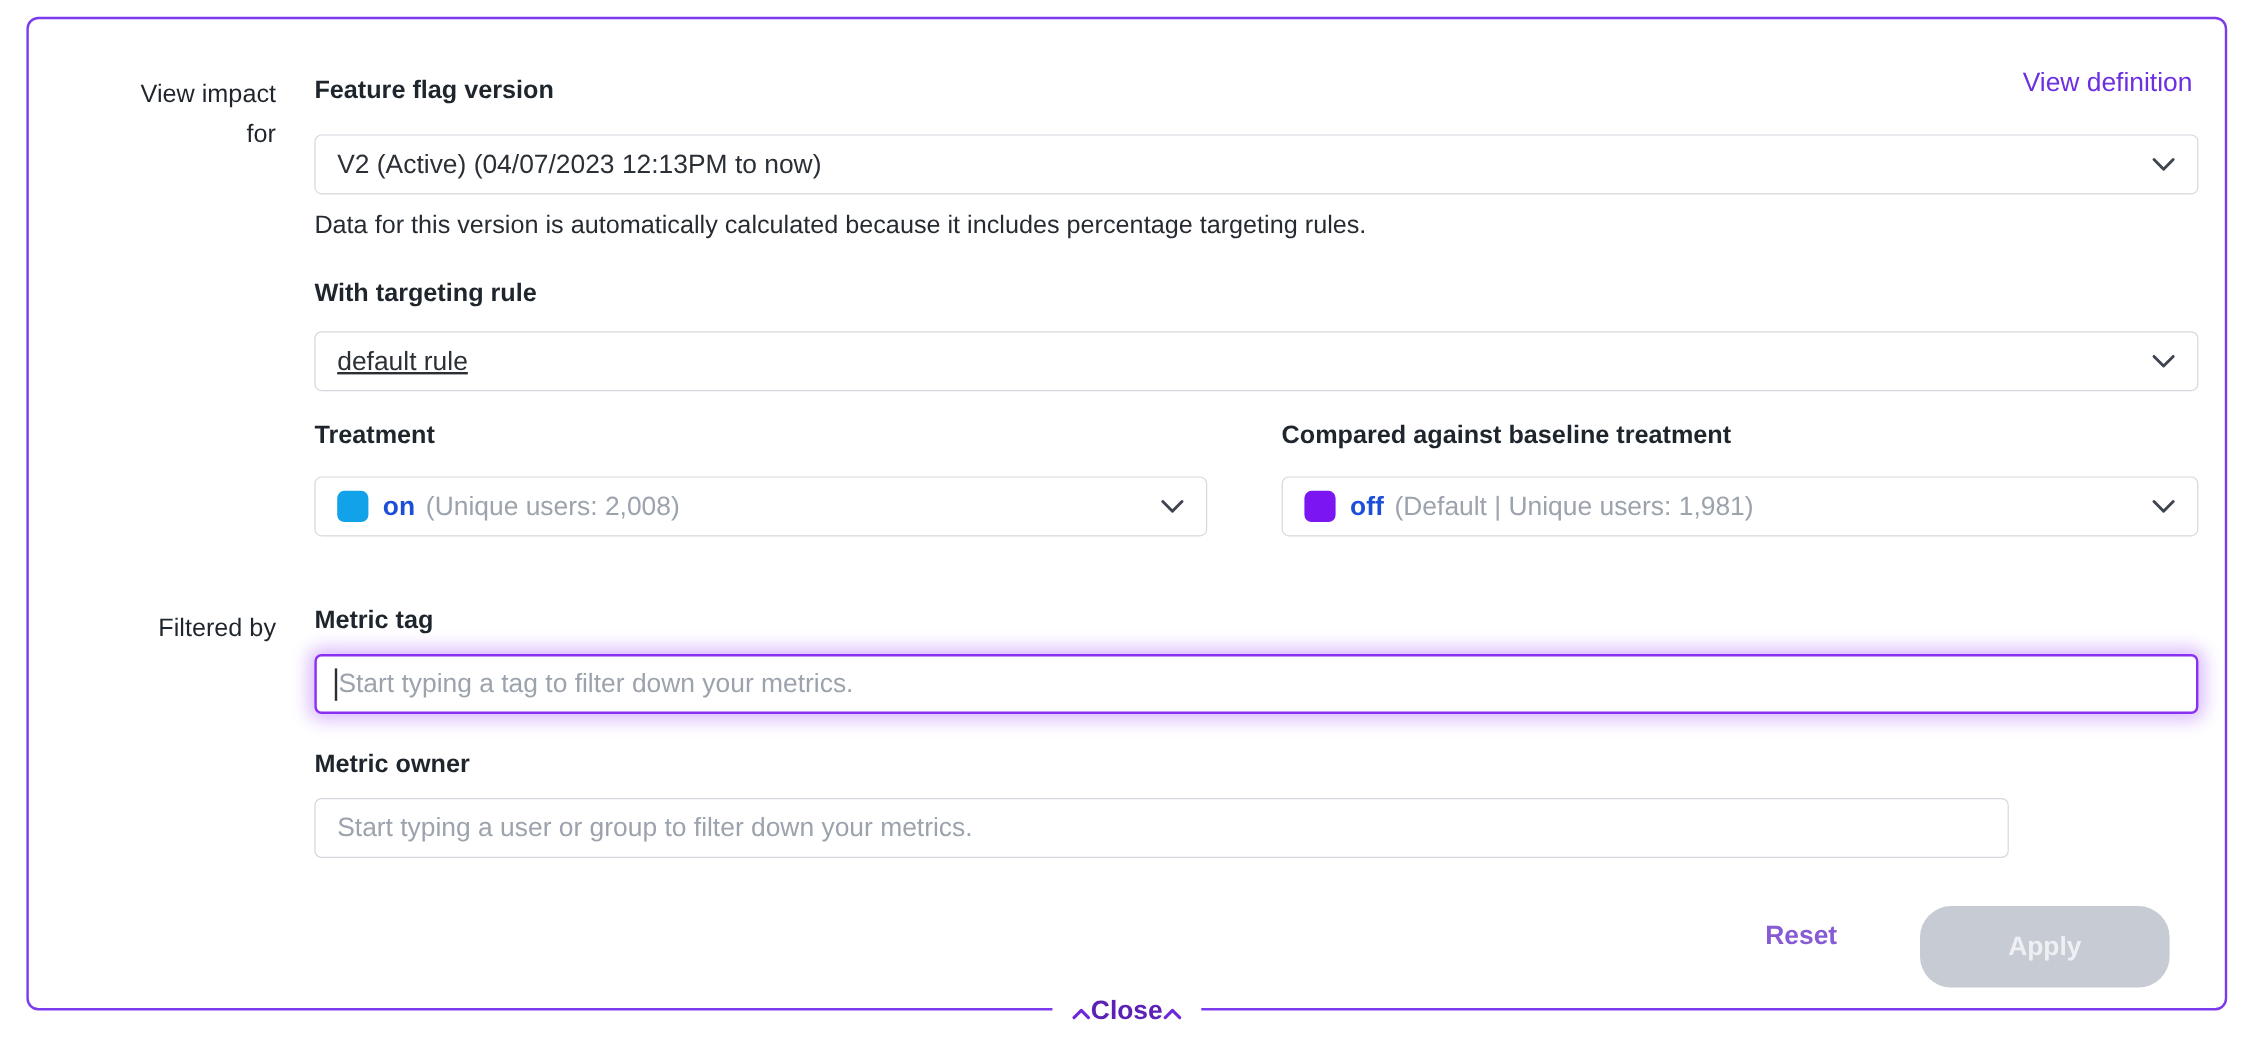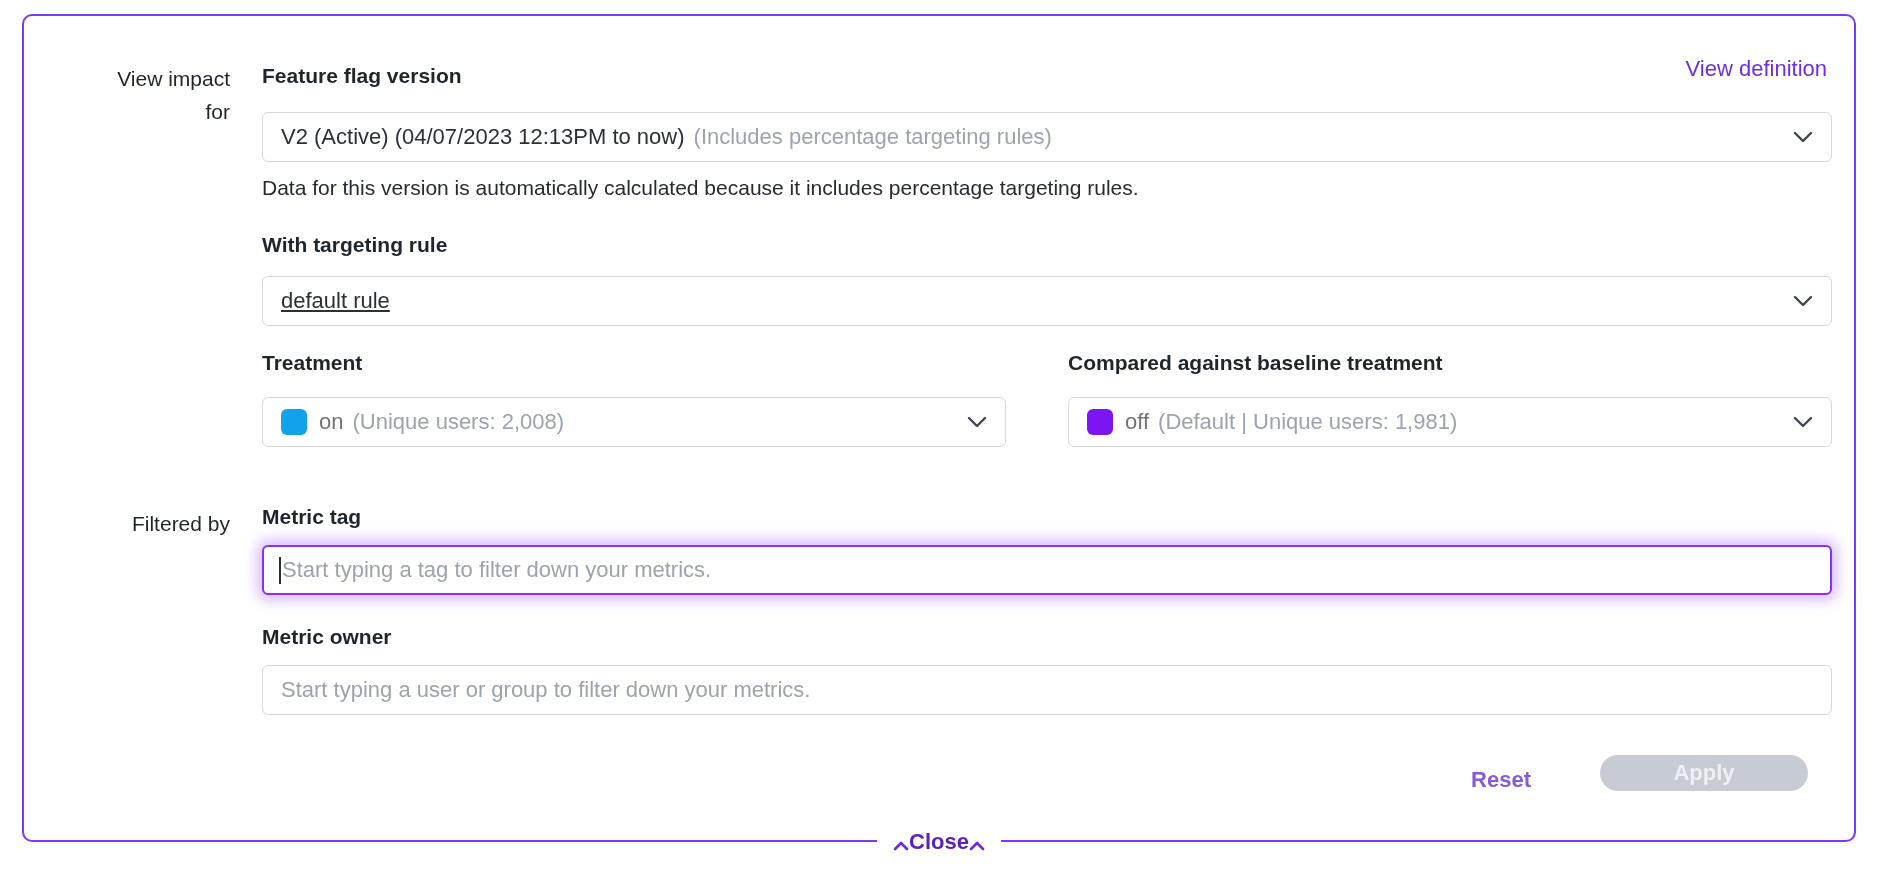--- a/index.html
+++ b/index.html
@@ -15,42 +15,42 @@
   .flabel{position:absolute;font-size:21px;font-weight:bold;color:#1f252c;white-space:nowrap;}
   .side-label{position:absolute;font-size:21px;font-weight:normal;color:#1f252c;
     text-align:right;line-height:33px;}
   .link{position:absolute;font-size:22px;color:#6d2fe2;cursor:pointer;white-space:nowrap;}
   .select{
     position:absolute;height:50px;box-sizing:border-box;background:#fff;cursor:pointer;
     border:1.5px solid #d5d8dd;border-radius:6px;display:flex;align-items:center;
     padding:0 56px 0 18px;font-size:22px;color:#2b3036;white-space:nowrap;overflow:hidden;
   }
   .select .note{color:#9ca3ad;margin-left:9px;}
-  .select .vb{font-weight:normal;color:#737373;}
+  .select .vb{font-weight:bold;color:#1d4ed8;}
   .swatch{width:26px;height:26px;border-radius:6px;margin-right:12px;flex:none;}
   .chev{position:absolute;right:18px;top:50%;transform:translateY(-50%);display:flex;}
   .helper{position:absolute;font-size:21px;color:#262b32;white-space:nowrap;}
   .input-wrap{position:absolute;height:50px;}
   .input-wrap input{
     width:100%;height:100%;box-sizing:border-box;border:1.5px solid #d5d8dd;border-radius:6px;
     font-family:"Liberation Sans",sans-serif;font-size:22px;color:#2b3036;padding:0 18px;background:#fff;
   }
   .input-wrap input::placeholder{color:#9ca3ad;opacity:1;}
   .input-wrap.focused input{
     border:2px solid #8b2ff0;
     box-shadow:0 0 14px 5px rgba(145,60,245,0.35);
   }
   .caret-bar{position:absolute;left:17px;top:12px;width:2px;height:27px;background:#2a2f36;}
   .reset-btn{
     position:absolute;left:1446px;top:766px;width:110px;text-align:center;
     font-size:22px;font-weight:bold;color:#875bd4;cursor:pointer;background:none;border:none;
     font-family:"Liberation Sans",sans-serif;
   }
   .apply-btn{
-    position:absolute;left:1600px;top:755px;width:208px;height:36px;border:none;border-radius:26px;
+    position:absolute;left:1600px;top:755px;width:208px;height:68px;border:none;border-radius:26px;
     background:#c6cbd4;color:#eef0f4;font-size:22px;font-weight:bold;
     font-family:"Liberation Sans",sans-serif;display:flex;align-items:center;justify-content:center;
   }
   .close-wrap{
     position:absolute;left:939px;top:842px;transform:translate(-50%,-50%);
     background:#fff;display:flex;align-items:flex-end;padding:0 16px;cursor:pointer;
   }
   .close-label{font-size:22px;font-weight:bold;color:#5b21b6;}
 </style>
 </head>
@@ -59,21 +59,20 @@
 <div class="panel"></div>
 
 <div class="link" style="top:56px;right:63px;">View definition</div>
 
 <div class="side-label" style="left:90px;top:62px;width:140px;">View impact for</div>
 <div class="side-label" style="left:60px;top:507px;width:170px;">Filtered by</div>
 
 <div class="flabel" style="left:262px;top:64px;">Feature flag version</div>
 <div class="select" style="left:262px;top:112px;width:1570px;">
   <span>V2 (Active) (04/07/2023 12:13PM to now)</span>
-  <span class="note">(Includes percentage targeting rules)</span>
   <span class="chev">
     <svg width="20" height="12" viewBox="0 0 20 12">
         <polyline points="2,2 10,10 18,2" fill="none" stroke="#3e454f" stroke-width="2.4" stroke-linecap="round" stroke-linejoin="round"></polyline>
       </svg>
   </span>
 </div>
 <div class="helper" style="left:262px;top:176px;">Data for this version is automatically calculated because it includes percentage targeting rules.</div>
 
 <div class="flabel" style="left:262px;top:233px;">With targeting rule</div>
 <div class="select" style="left:262px;top:276px;width:1570px;text-decoration:underline;">
@@ -109,21 +108,21 @@
   </span>
 </div>
 
 <div class="flabel" style="left:262px;top:505px;">Metric tag</div>
 <div class="input-wrap focused" style="left:262px;top:545px;width:1570px;">
   <input type="text" placeholder="Start typing a tag to filter down your metrics." style="">
   <span class="caret-bar"></span>
 </div>
 
 <div class="flabel" style="left:262px;top:625px;">Metric owner</div>
-<div class="input-wrap" style="left:262px;top:665px;width:1570px;">
+<div class="input-wrap" style="left:262px;top:665px;width:1412px;">
   <input type="text" placeholder="Start typing a user or group to filter down your metrics." style="">
 </div>
 
 <button class="reset-btn">Reset</button>
 <button class="apply-btn" disabled="">Apply</button>
 
 <div class="close-wrap">
   <span>
     <svg width="16" height="10" viewBox="0 0 16 10">
         <polyline points="2,8 8,2 14,8" fill="none" stroke="#6d28d9" stroke-width="2.6" stroke-linecap="round" stroke-linejoin="round"></polyline>

